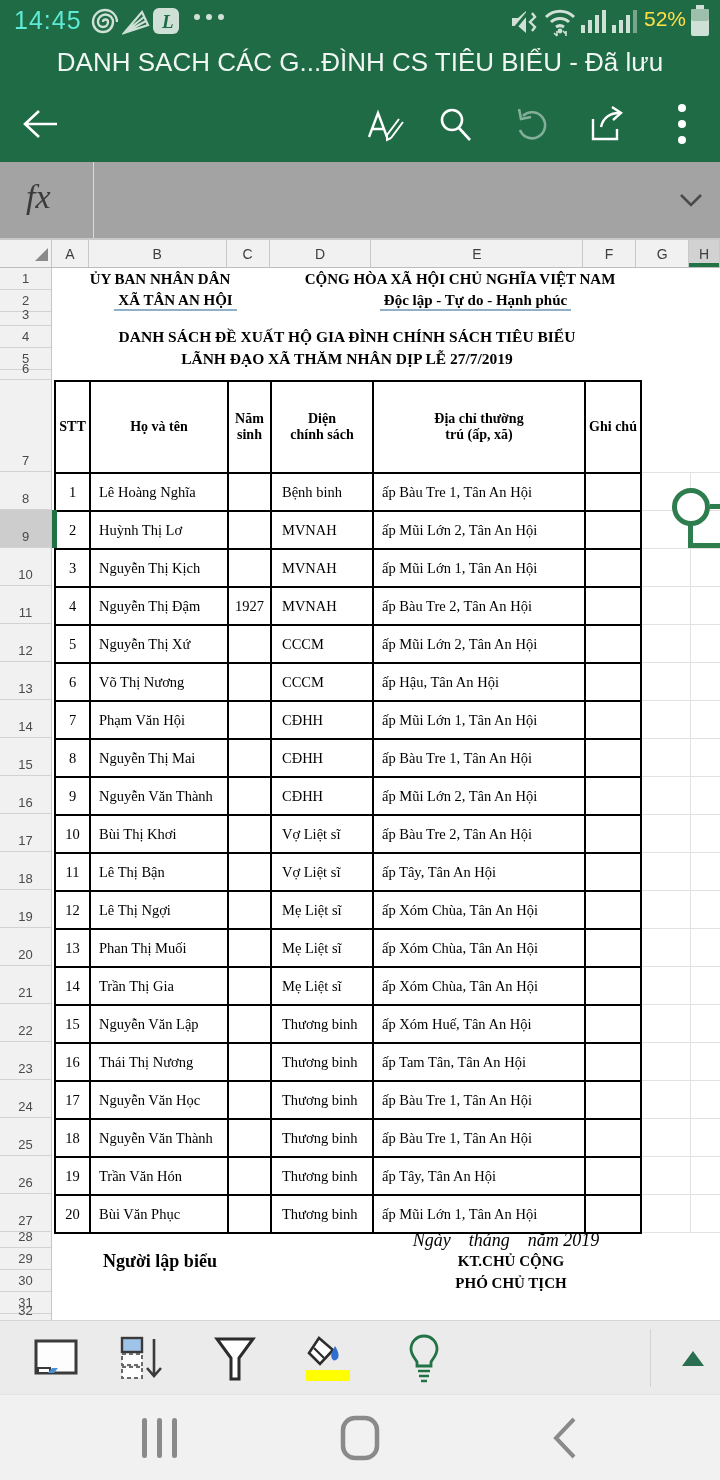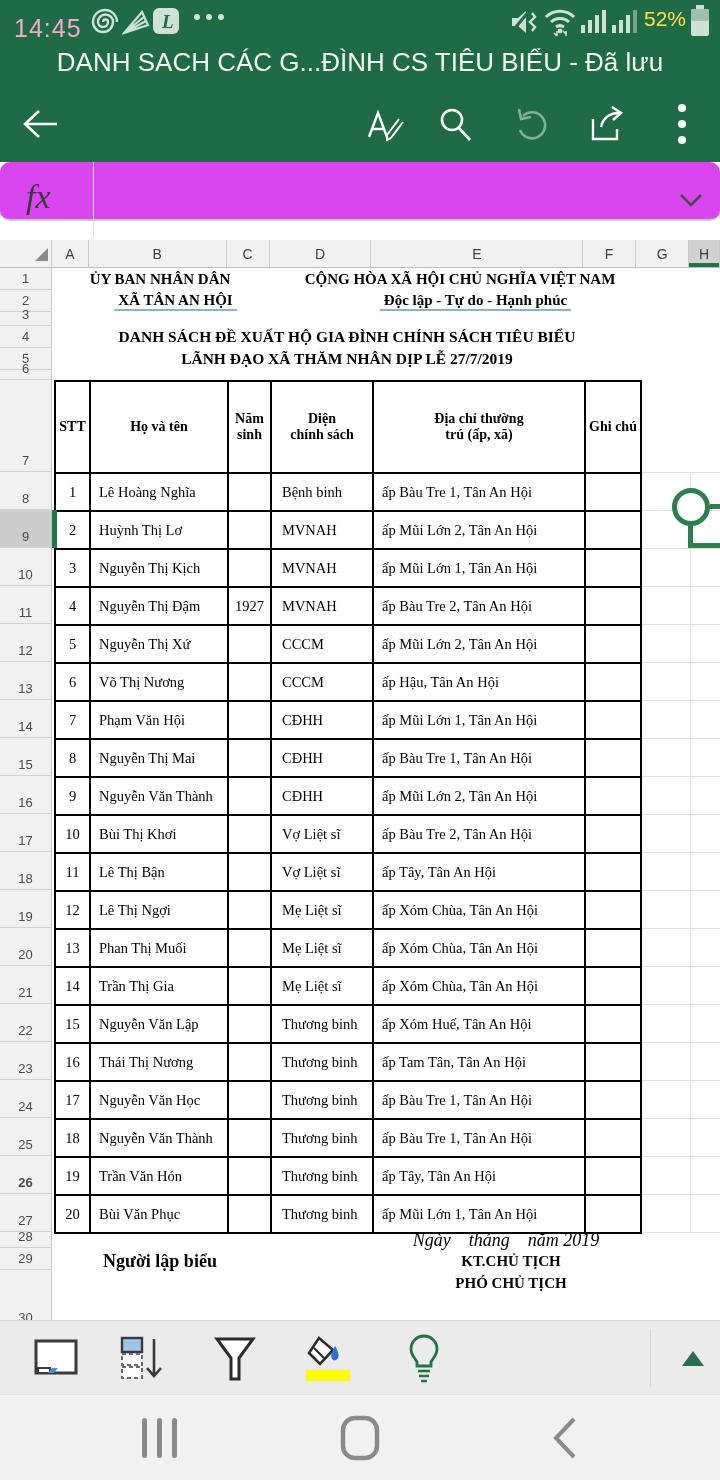--- a/index.html
+++ b/index.html
@@ -2,33 +2,33 @@
 <html><head>
 <meta charset="utf-8">
 <style>
   * { box-sizing: border-box; margin: 0; padding: 0; }
   html,body { background:#555; }
   .screen { position:relative; width:720px; height:1480px; background:#fff; overflow:hidden;
             font-family:"Liberation Sans",sans-serif; margin:0 auto; }
 
   
   .status-bar { position:absolute; left:0; top:0; width:720px; height:40px; background:#1e6b45; }
-  .sb-time { position:absolute; left:14px; top:14px; font-size:25px; color:#f9a8d4; letter-spacing:1px; }
+  .sb-time { position:absolute; left:14px; top:6px; font-size:25px; color:#5eead4; letter-spacing:1px; }
   .sb-ic { position:absolute; top:7px; }
   .sb-right-text { position:absolute; top:7px; font-size:21px; color:#fde047; }
   .title-bar { position:absolute; left:0; top:40px; width:720px; height:44px; background:#1e6b45;
                display:flex; align-items:center; justify-content:center; }
   .title-bar span { color:#f0f6f2; font-size:26px; }
   .app-toolbar { position:absolute; left:0; top:84px; width:720px; height:78px; background:#1e6b45; }
   .tb-btn { position:absolute; top:18px; width:44px; height:44px; display:flex; align-items:center; justify-content:center; }
   .disabled { opacity:.45; }
 
   
-  .formula-bar { position:absolute; left:0; top:162px; width:720px; height:59px; background:#d946ef;
-                 border-bottom:2px solid #c9c9c9;border-radius:10px; }
+  .formula-bar { position:absolute; left:0; top:162px; width:720px; height:78px; background:#a3a3a3;
+                 border-bottom:2px solid #c9c9c9; }
   .fx { position:absolute; left:26px; top:16px; font-family:"Liberation Serif",serif; font-style:italic;
         font-size:34px; color:#3a3a3a; }
   .fx-divider { position:absolute; left:93px; top:0; width:1px; height:76px; background:#d9d9d9; }
   .fx-input { position:absolute; left:96px; top:0; width:560px; height:76px; }
   .fx-chevron { position:absolute; right:16px; top:30px; }
 
   
   .col-headers { position:absolute; left:0; top:240px; width:720px; height:28px; background:#f2f1f1;
                  border-bottom:1px solid #bdbdbd; display:flex; }
   .corner { width:52px; height:100%; border-right:1px solid #c6c6c6; position:relative; }
@@ -236,25 +236,25 @@
         <div class="rowh" style="height: 38px;">16</div>
         <div class="rowh" style="height: 38px;">17</div>
         <div class="rowh" style="height: 38px;">18</div>
         <div class="rowh" style="height: 38px;">19</div>
         <div class="rowh" style="height: 38px;">20</div>
         <div class="rowh" style="height: 38px;">21</div>
         <div class="rowh" style="height: 38px;">22</div>
         <div class="rowh" style="height: 38px;">23</div>
         <div class="rowh" style="height: 38px;">24</div>
         <div class="rowh" style="height: 38px;">25</div>
-        <div class="rowh" style="height: 38px; font-weight: bold;">26</div>
+        <div class="rowh" style="height: 38px;">26</div>
         <div class="rowh" style="height: 38px;">27</div>
         <div class="rowh" style="height: 16px;">28</div>
         <div class="rowh" style="height: 22px;">29</div>
-        <div class="rowh" style="height: 22px; margin-top: 37px;">30</div>
+        <div class="rowh" style="height: 22px;">30</div>
         <div class="rowh" style="height: 22px;">31</div>
         <div class="rowh" style="height: 8px;">32</div>
       </div>
     <div class="row-accent"></div>
 
     <div class="sheet-text b700" style="left:60px;top:0;width:200px;height:22px;font-size:15px;line-height:22px">ỦY BAN NHÂN DÂN</div>
     <div class="sheet-text b700" style="left:60px;top:22px;width:200px;height:22px;font-size:15px;line-height:20px"><span class="u-line">XÃ TÂN AN HỘI</span></div>
     <div class="sheet-text b700" style="left:275px;top:0;width:370px;height:22px;font-size:15px;line-height:22px">CỘNG HÒA XÃ HỘI CHỦ NGHĨA VIỆT NAM</div>
     <div class="sheet-text b700" style="left:275px;top:22px;width:370px;height:22px;font-size:15px;line-height:20px"><span class="u-line">Độc lập - Tự do - Hạnh phúc</span></div>
     <div class="sheet-text b700" style="left:54px;top:58px;width:586px;height:22px;font-size:15.5px;line-height:22px">DANH SÁCH ĐỀ XUẤT HỘ GIA ĐÌNH CHÍNH SÁCH TIÊU BIỂU</div>
@@ -433,21 +433,21 @@
             <td class="c2"></td>
             <td class="c3">Thương binh</td>
             <td class="c4">ấp Mũi Lớn 1, Tân An Hội</td>
             <td class="c5"></td>
           </tr>
         </tbody>
     </table>
 
     <div class="sheet-text" style="left:372px;top:964px;width:268px;height:16px;font-size:18px;line-height:16px;font-style:italic;white-space:pre">Ngày    tháng    năm 2019</div>
     <div class="sheet-text b700" style="left:60px;top:982px;width:200px;height:22px;font-size:18px;line-height:22px">Người lập biểu</div>
-    <div class="sheet-text b700" style="left:372px;top:982px;width:278px;height:22px;font-size:15px;line-height:22px">KT.CHỦ TỊCH</div>
+    <div class="sheet-text b700" style="left:372px;top:982px;width:278px;height:22px;font-size:15px;line-height:22px">KT.CHỦ CỘNG</div>
     <div class="sheet-text b700" style="left:372px;top:1004px;width:278px;height:22px;font-size:15px;line-height:22px">PHÓ CHỦ TỊCH</div>
 
     <div class="sel-dash"></div>
     <div class="sel-vline"></div>
     <div class="sel-hline"></div>
     <div class="sel-handle"></div>
   </div>
 
   <div class="bottom-toolbar">
     <div class="bt-btn" style="left:28px">

